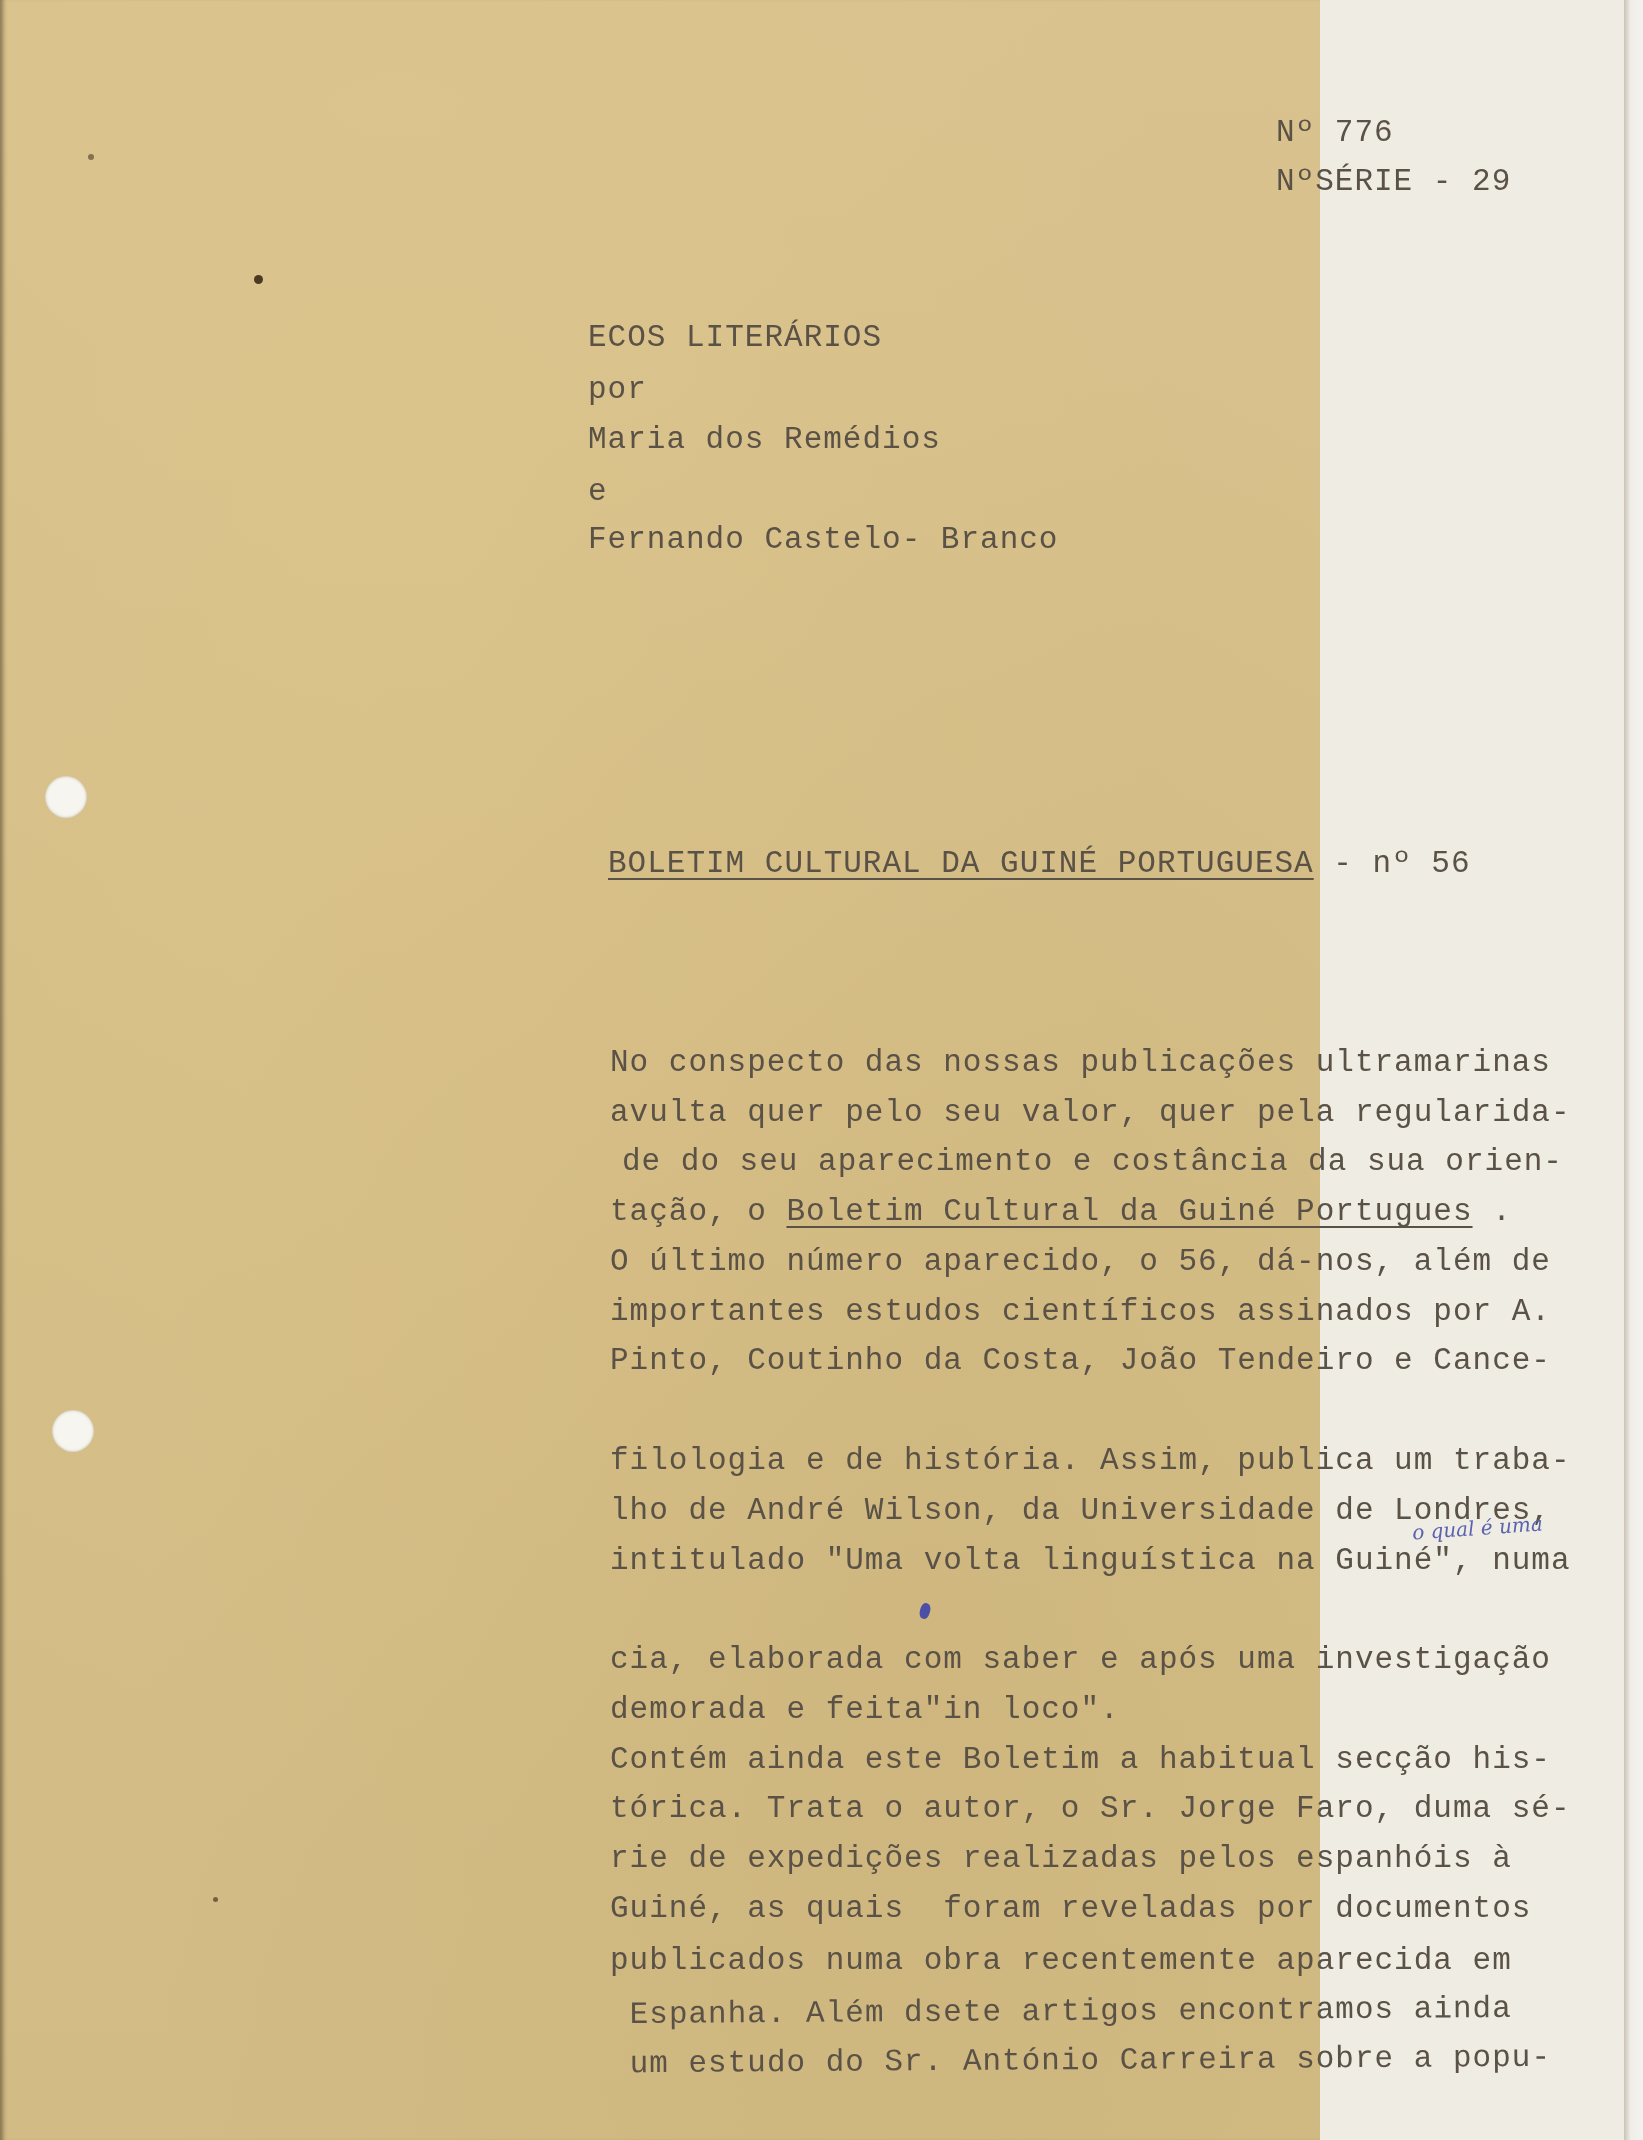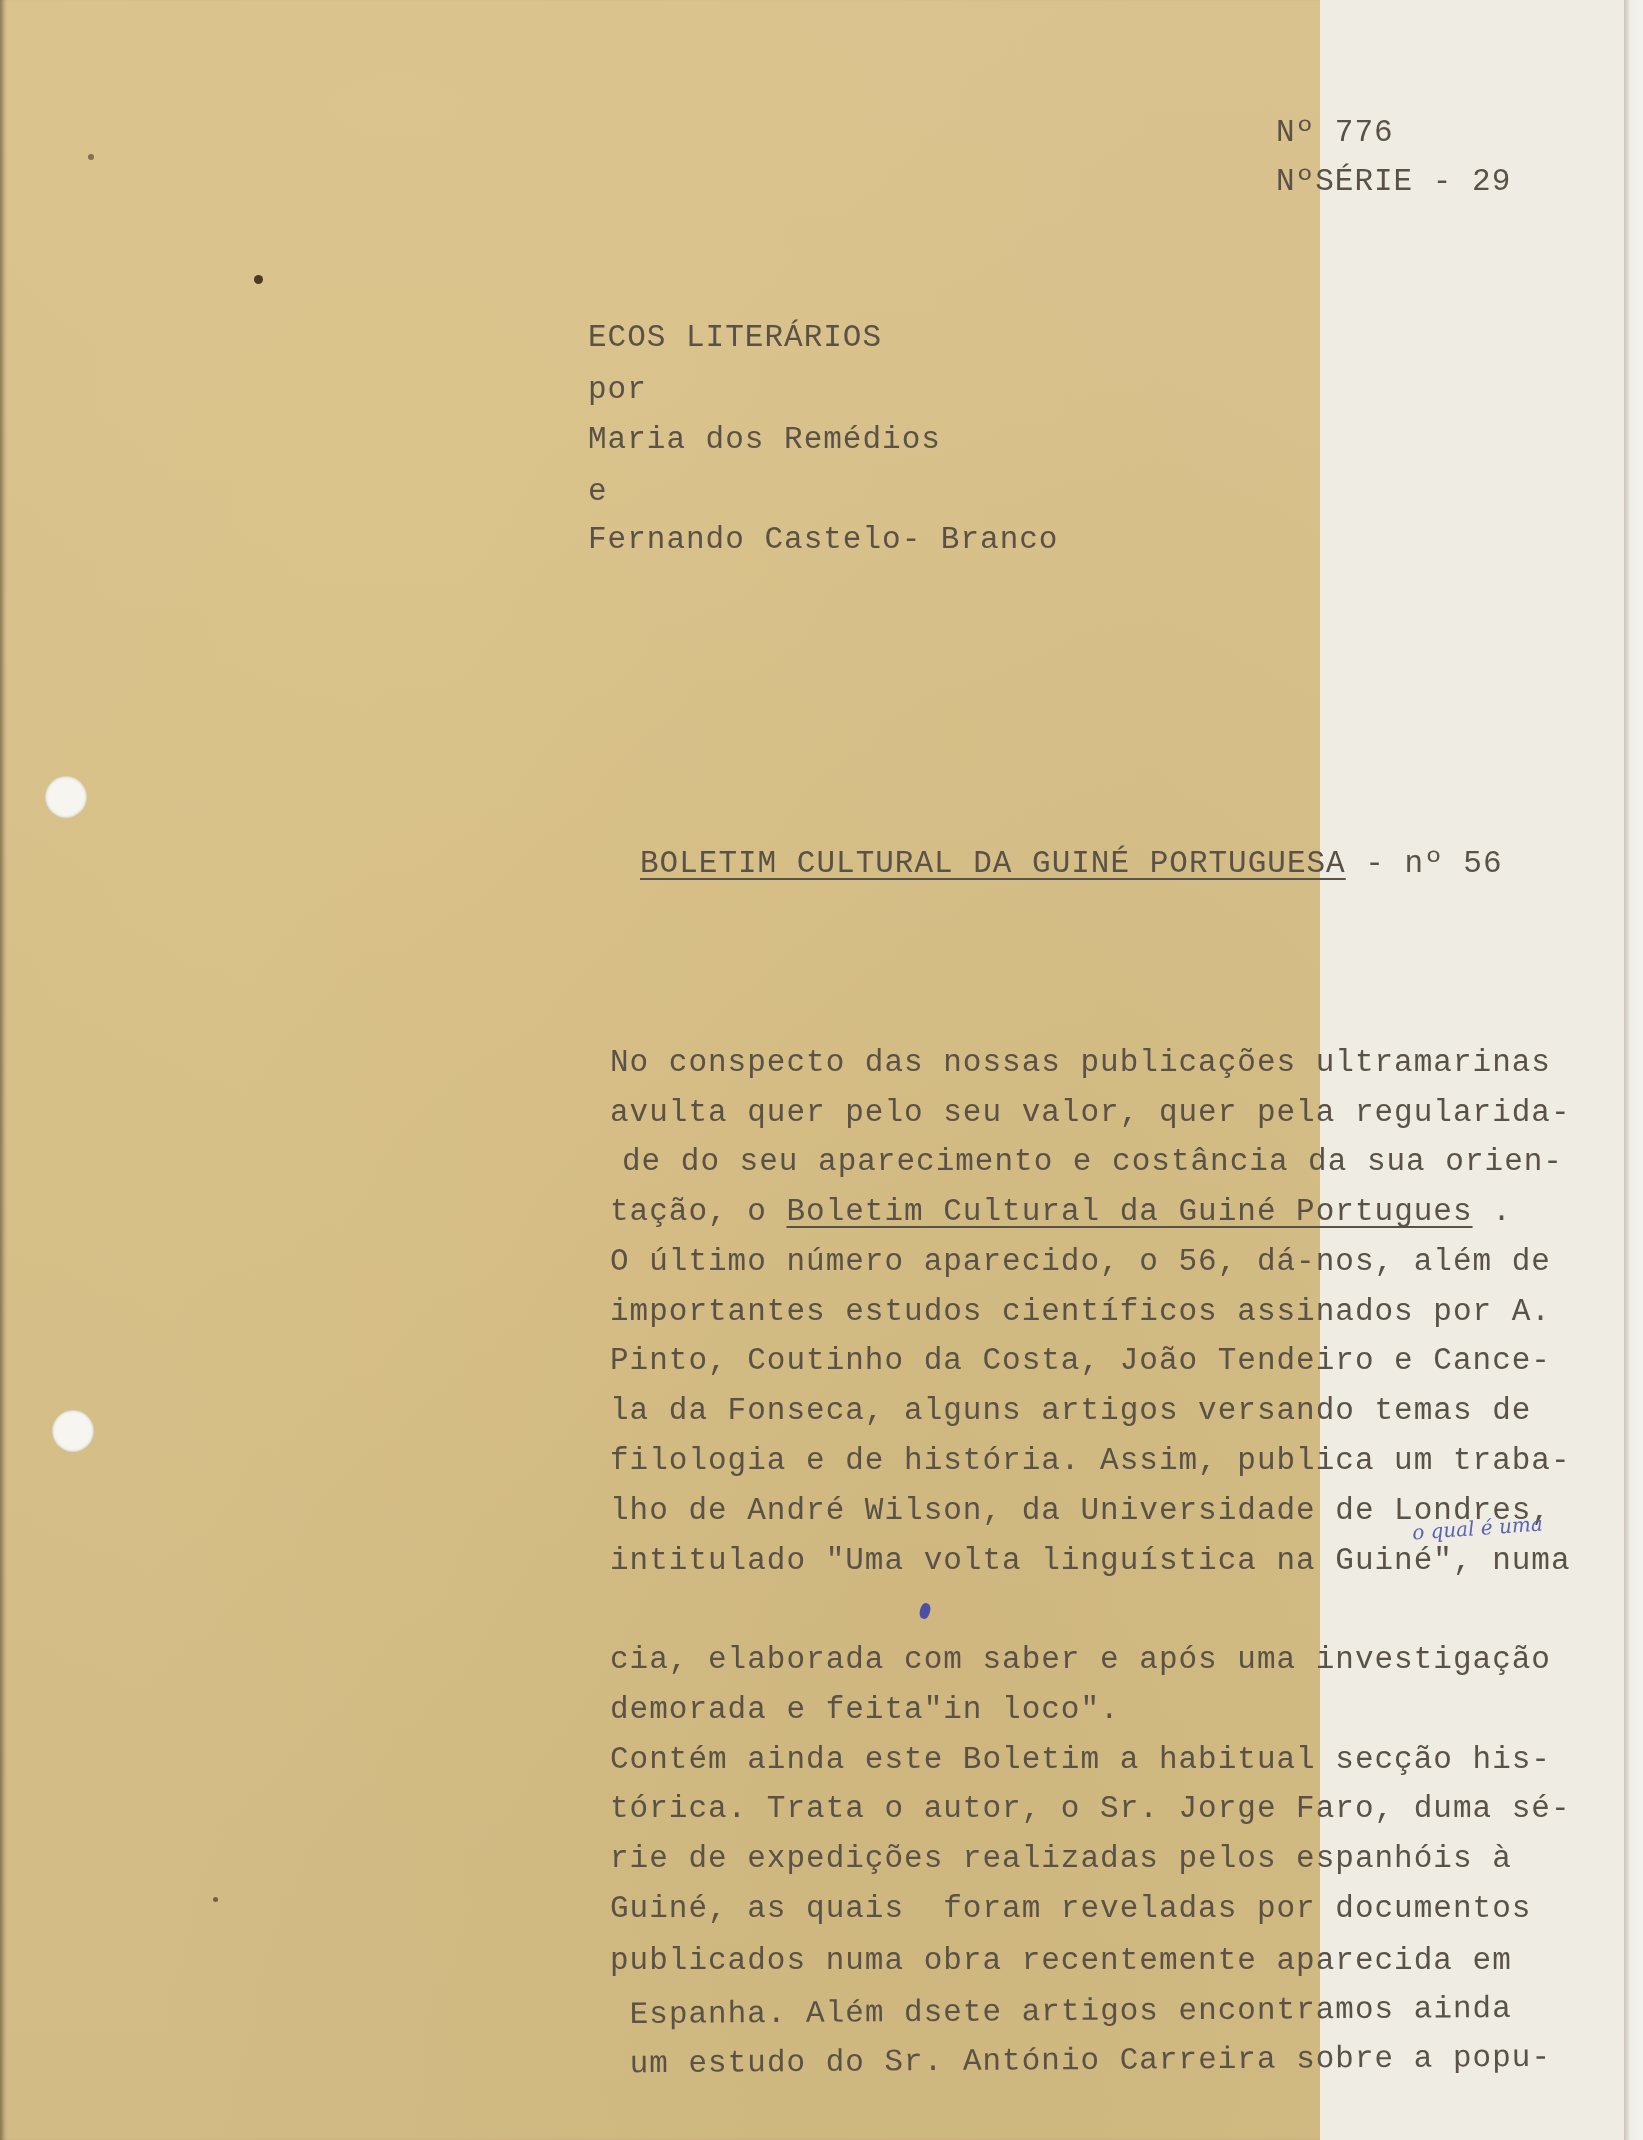--- a/index.html
+++ b/index.html
@@ -80,30 +80,29 @@
 
   <div class="type" style="left:1276px; top:117px;">Nº 776</div>
   <div class="type" style="left:1276px; top:166px;">NºSÉRIE - 29</div>
 
   <div class="type" style="left:588px; top:322px;">ECOS LITERÁRIOS</div>
   <div class="type" style="left:588px; top:374px;">por</div>
   <div class="type" style="left:588px; top:424px;">Maria dos Remédios</div>
   <div class="type" style="left:588px; top:476px;">e</div>
   <div class="type" style="left:588px; top:524px;">Fernando Castelo- Branco</div>
 
-  <div class="type" style="left:608px; top:848px;margin-left:32px;"><span class="u">BOLETIM CULTURAL DA GUINÉ PORTUGUESA</span><span> - nº 56</span></div>
+  <div class="type" style="left:608px; top:848px;"><span class="u">BOLETIM CULTURAL DA GUINÉ PORTUGUESA</span><span> - nº 56</span></div>
 
   <div class="type" style="left:610px; top:1047px;">No conspecto das nossas publicações ultramarinas</div>
   <div class="type" style="left:610px; top:1097px;">avulta quer pelo seu valor, quer pela regularida-</div>
   <div class="type" style="left:610px; top:1146px;margin-left:12px;">de do seu aparecimento e costância da sua orien-</div>
   <div class="type" style="left:610px; top:1196px;"><span>tação, o </span><span class="u">Boletim Cultural da Guiné Portugues</span><span> .</span></div>
   <div class="type" style="left:610px; top:1246px;text-align:center;">O último número aparecido, o 56, dá-nos, além de</div>
   <div class="type" style="left:610px; top:1296px;">importantes estudos científicos assinados por A.</div>
   <div class="type" style="left:610px; top:1345px;">Pinto, Coutinho da Costa, João Tendeiro e Cance-</div>
-  <div class="type" style="left:610px; top:1395px;">la da Fonseca, alguns artigos versando temas de</div>
   <div class="type" style="left:610px; top:1445px;">filologia e de história. Assim, publica um traba-</div>
   <div class="type" style="left:610px; top:1495px;">lho de André Wilson, da Universidade de Londres,</div>
   <div class="type" style="left:610px; top:1545px;">intitulado "Uma volta linguística na Guiné", numa</div>
   <div class="type" style="left:610px; top:1644px;">cia, elaborada com saber e após uma investigação</div>
   <div class="type" style="left:610px; top:1694px;">demorada e feita"in loco".</div>
   <div class="type" style="left:610px; top:1744px;">Contém ainda este Boletim a habitual secção his-</div>
   <div class="type" style="left:610px; top:1793px;">tórica. Trata o autor, o Sr. Jorge Faro, duma sé-</div>
   <div class="type" style="left:610px; top:1893px;">Guiné, as quais  foram reveladas por documentos</div>
   <div class="type" style="left:610px; top:1843px;">rie de expedições realizadas pelos espanhóis à</div>
   <div class="type" style="left:610px; top:1945px;">publicados numa obra recentemente aparecida em</div>

